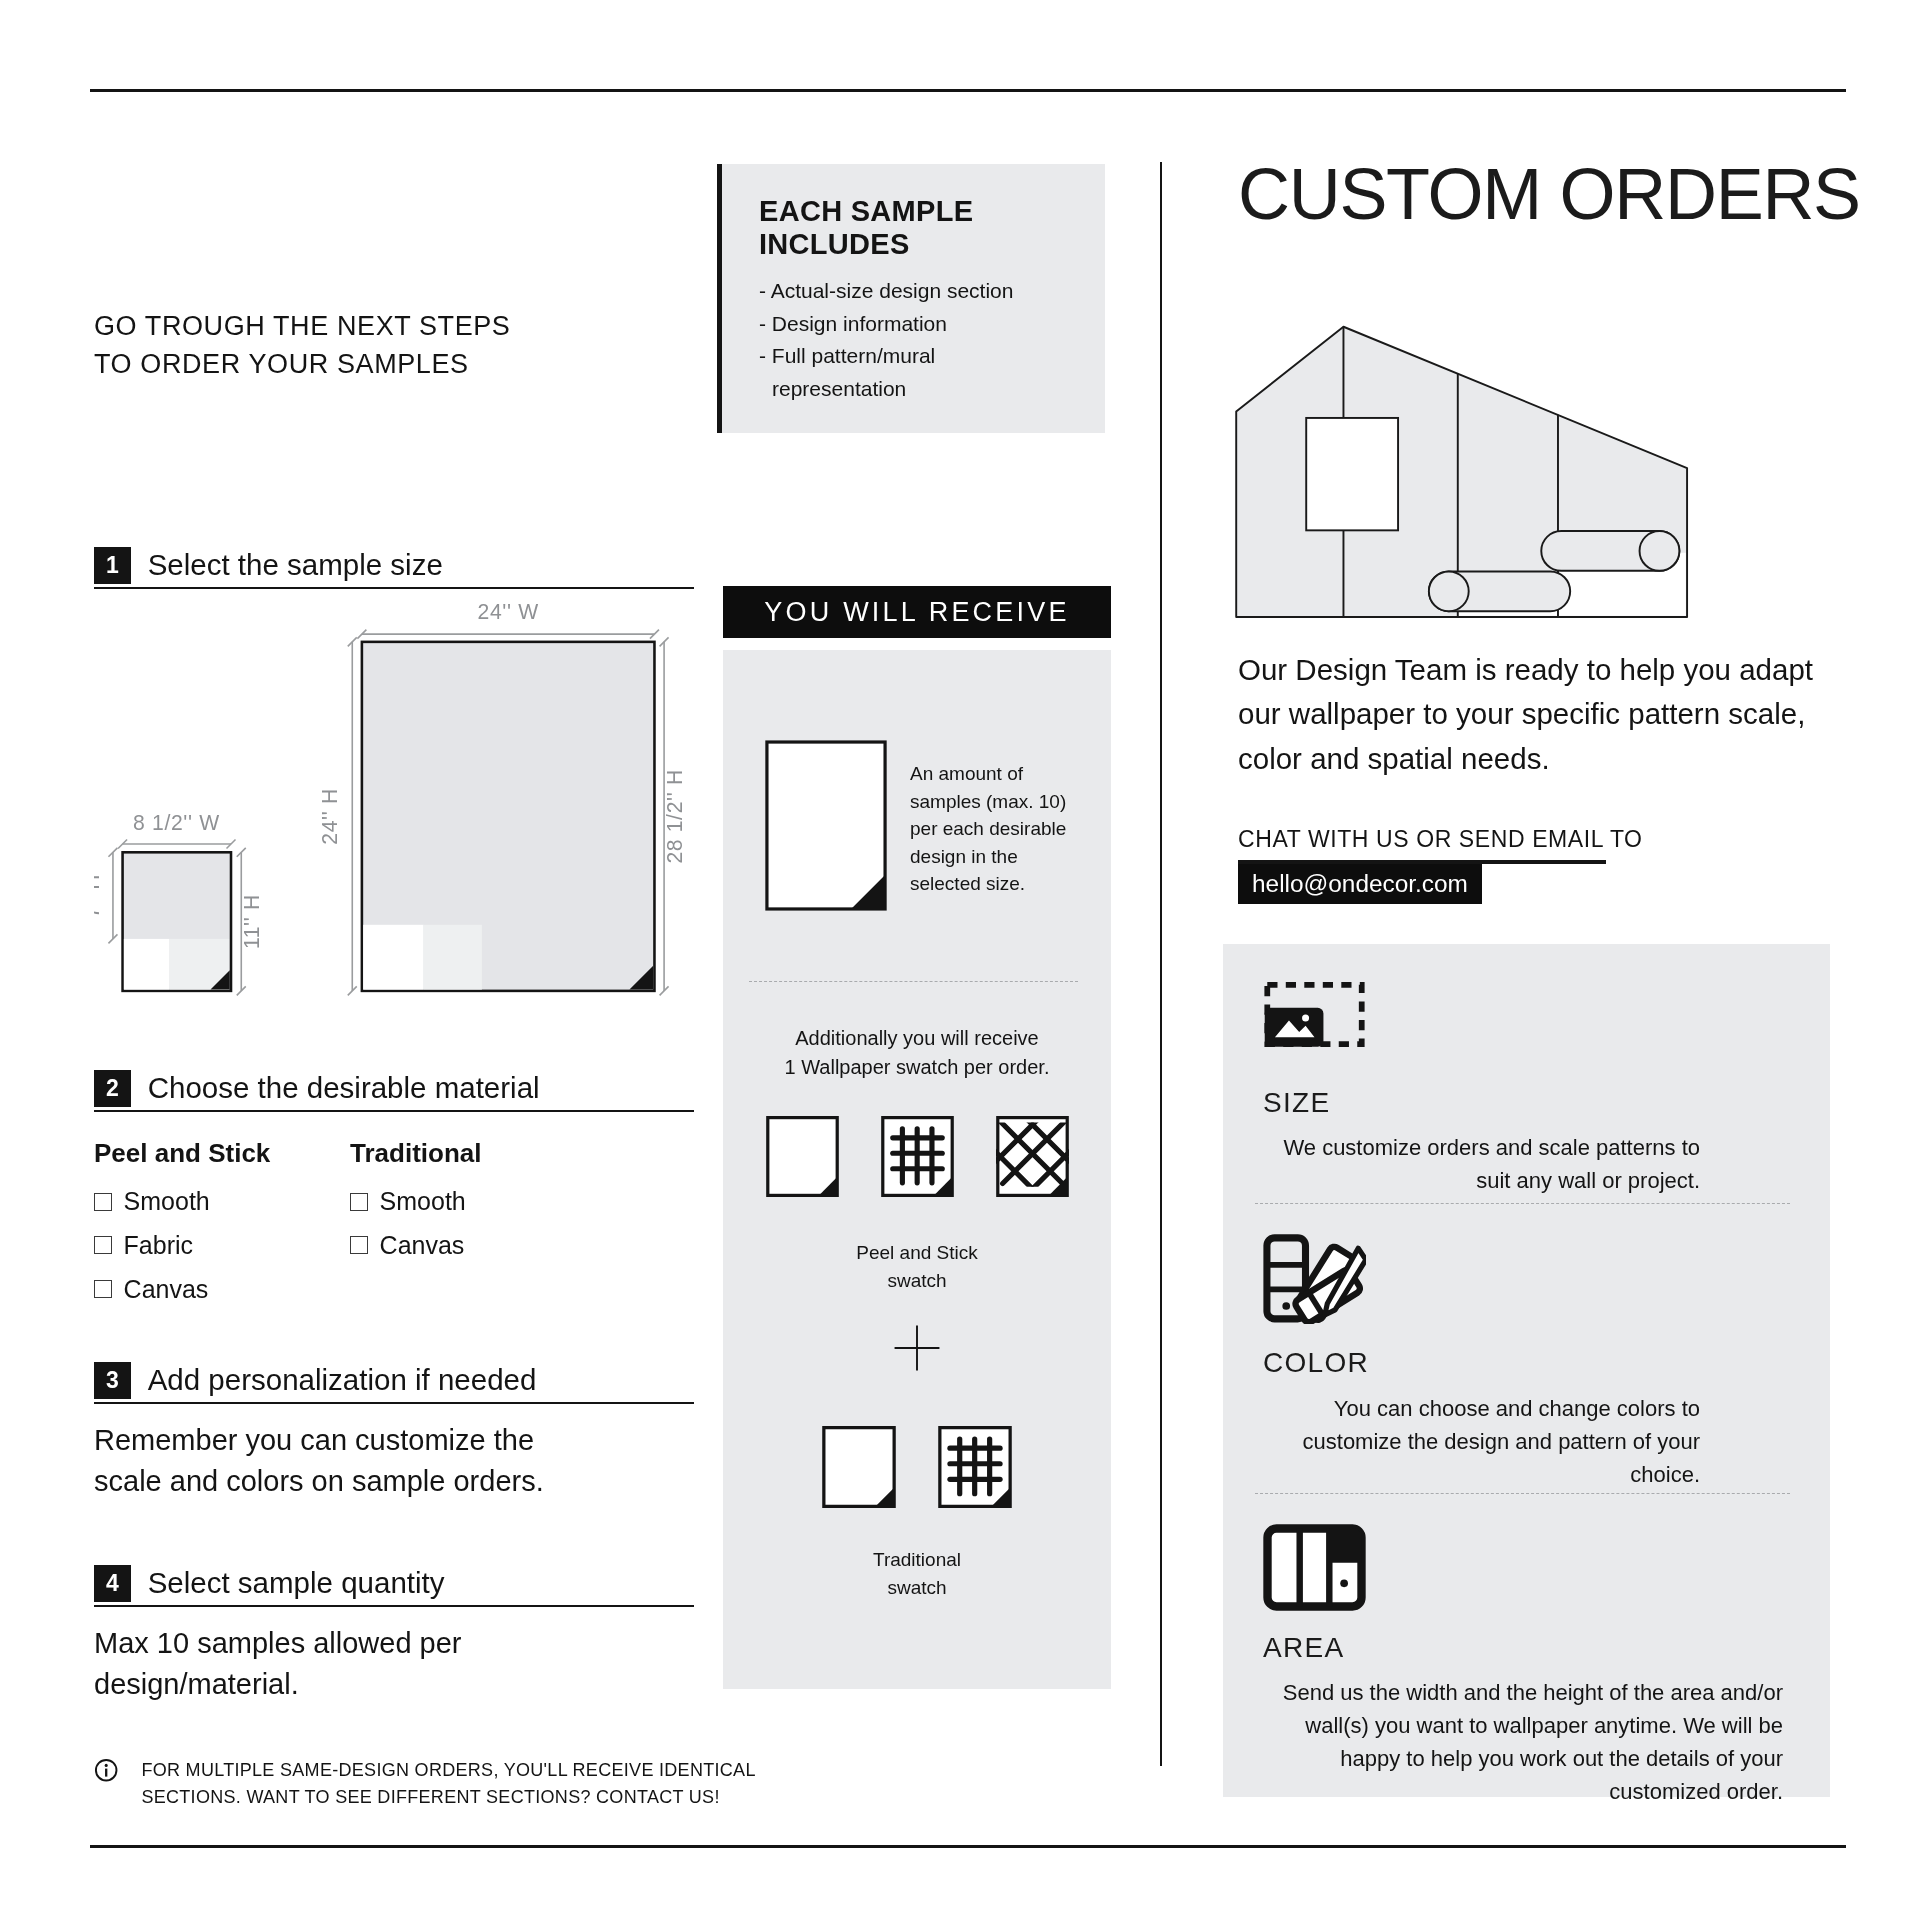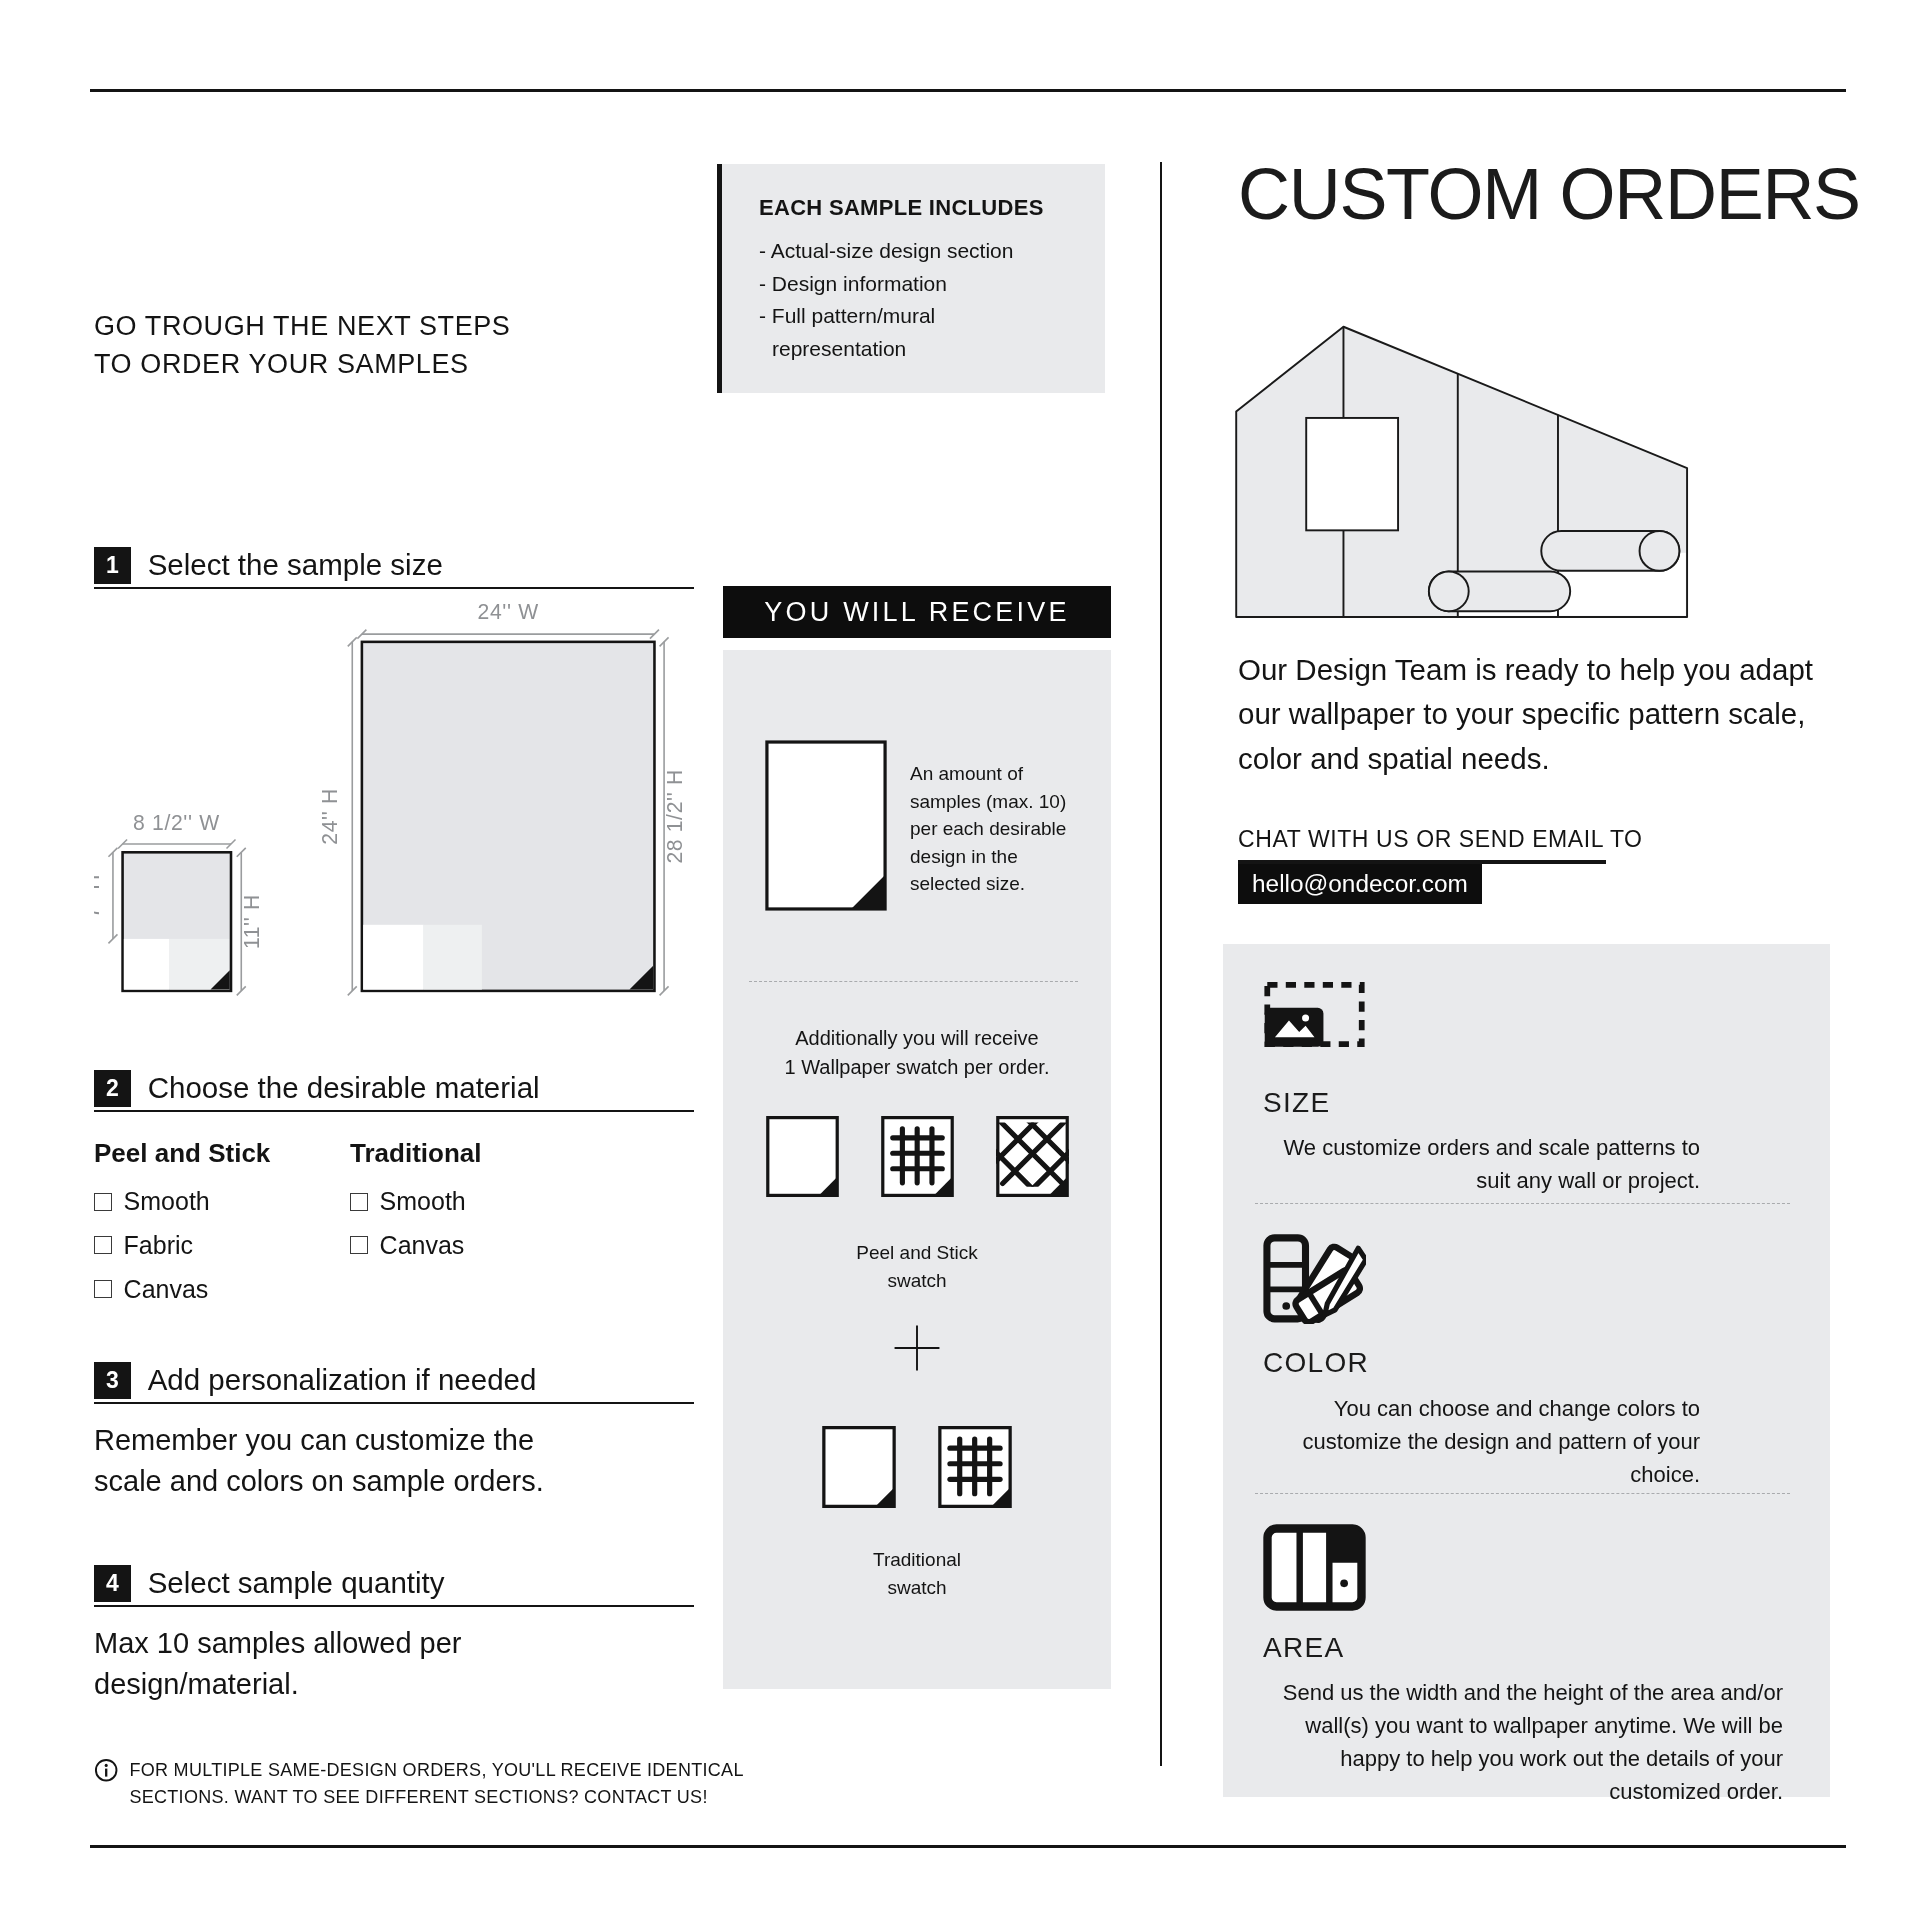--- a/index.html
+++ b/index.html
@@ -5,35 +5,35 @@
   html,body{margin:0;padding:0;background:#fff;}
   #canvas{position:relative;width:1926px;height:1926px;background:#ffffff;
           font-family:"Liberation Sans", sans-serif;color:#141414;overflow:hidden;}
   .abs{position:absolute;}
   .rule{background:#141414;}
   .h1{font-size:72px;letter-spacing:0.6px;font-weight:400;white-space:nowrap;color:#1b1b1b;}
   .intro{font-size:27px;line-height:1.42;letter-spacing:0.6px;}
   
   .includes{left:717px;top:164px;width:388px;background:#e9eaec;border-left:5.8px solid #141414;
             padding:31px 19px 28px 37px;box-sizing:border-box;}
-  .includes .t{font-size:22px;font-weight:700;margin-bottom:14px;letter-spacing:0.3px;}
+  .includes .t{font-size:29px;font-weight:700;margin-bottom:14px;letter-spacing:0.3px;}
   .includes .it{font-size:21px;line-height:1.55;width:295px;text-indent:-13px;padding-left:13px;}
   
   .steprow{left:94px;width:600px;height:40px;border-bottom:2.6px solid #141414;
            display:flex;align-items:flex-start;gap:16.7px;}
   .badge{width:37px;height:37px;background:#141414;color:#fff;font-size:23px;font-weight:700;
          display:flex;align-items:center;justify-content:center;flex:0 0 auto;}
   .steptitle{font-size:29.5px;padding-top:1.3px;white-space:nowrap;}
   .note{font-size:29px;line-height:1.42;}
   
   .matcol .mt{font-size:26px;font-weight:700;margin-bottom:18px;}
   .mi{font-size:25px;margin-bottom:14.8px;display:flex;align-items:center;}
   .cb{display:inline-block;width:16px;height:16px;border:1.9px solid #3a3a3a;margin-right:11.6px;flex:0 0 auto;}
   
-  .foot{left:94px;top:1757px;display:flex;gap:11px;}
+  .foot{left:94px;top:1757px;display:flex;gap:23px;}
   .foot .txt{font-size:18px;letter-spacing:0.3px;line-height:1.5;}
   
   .rcv-bar{left:723px;top:586px;width:388px;height:52px;background:#0d0d0d;color:#fff;
            display:flex;align-items:center;justify-content:center;font-size:27px;letter-spacing:3.2px;}
   .rcv-panel{left:723px;top:650px;width:388px;height:1039px;background:#e9eaec;}
   .rcv-text{font-size:19px;line-height:1.45;}
   .dashed{border-top:1.9px dashed #a9abae;height:0;}
   .ctr{text-align:center;}
   .swrow{display:flex;justify-content:center;gap:42px;}
   .label30{font-size:19px;line-height:1.45;}

